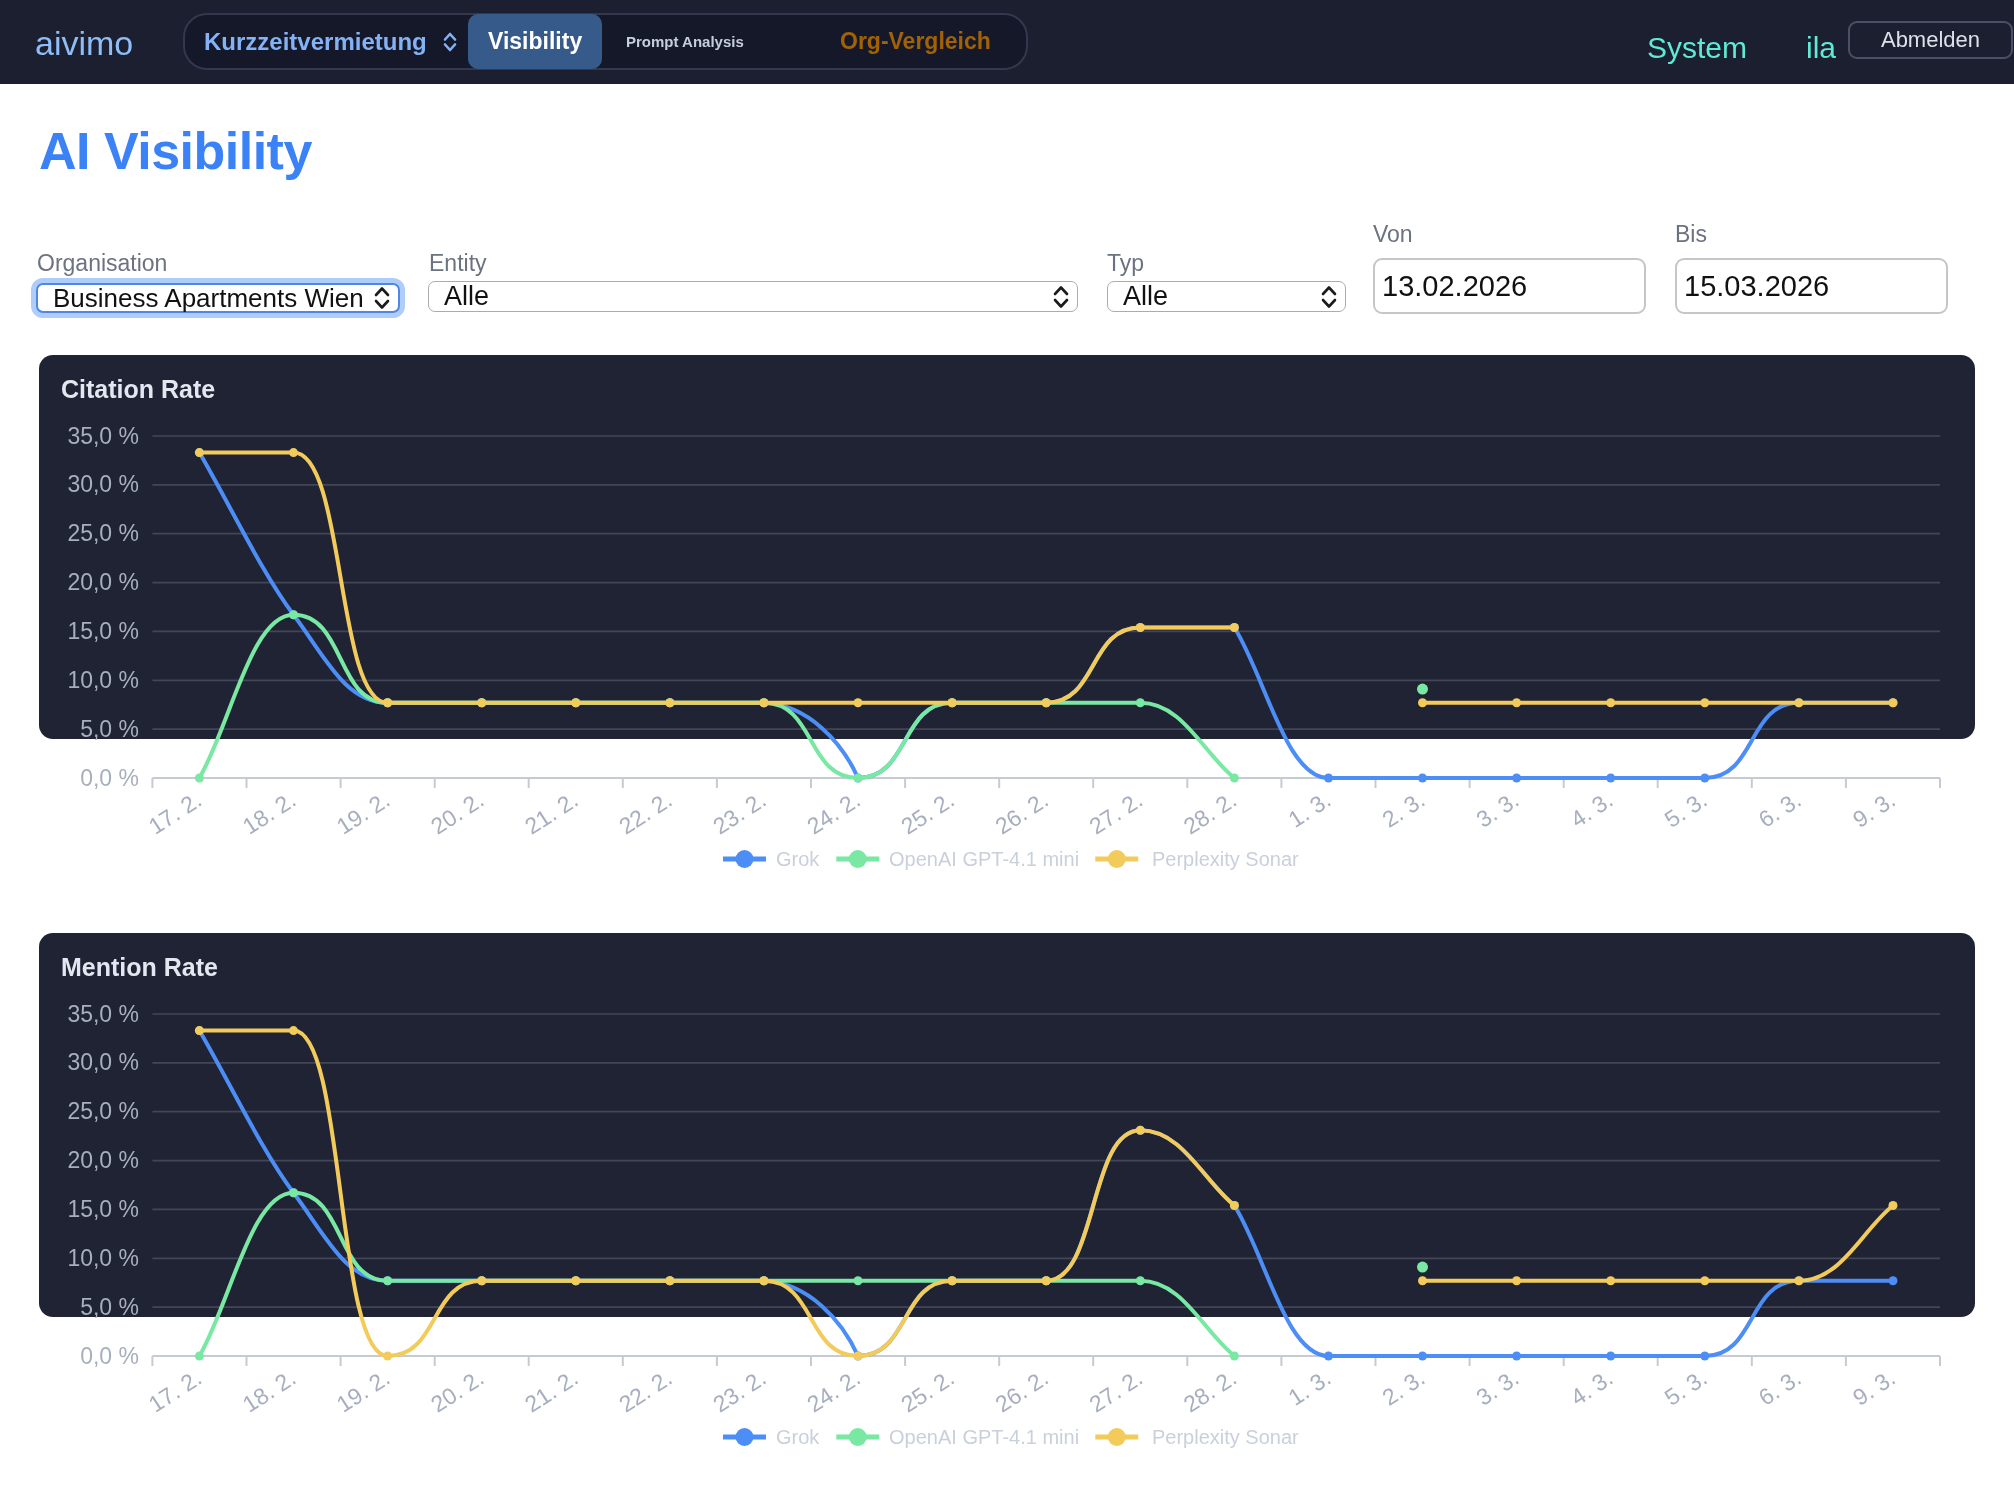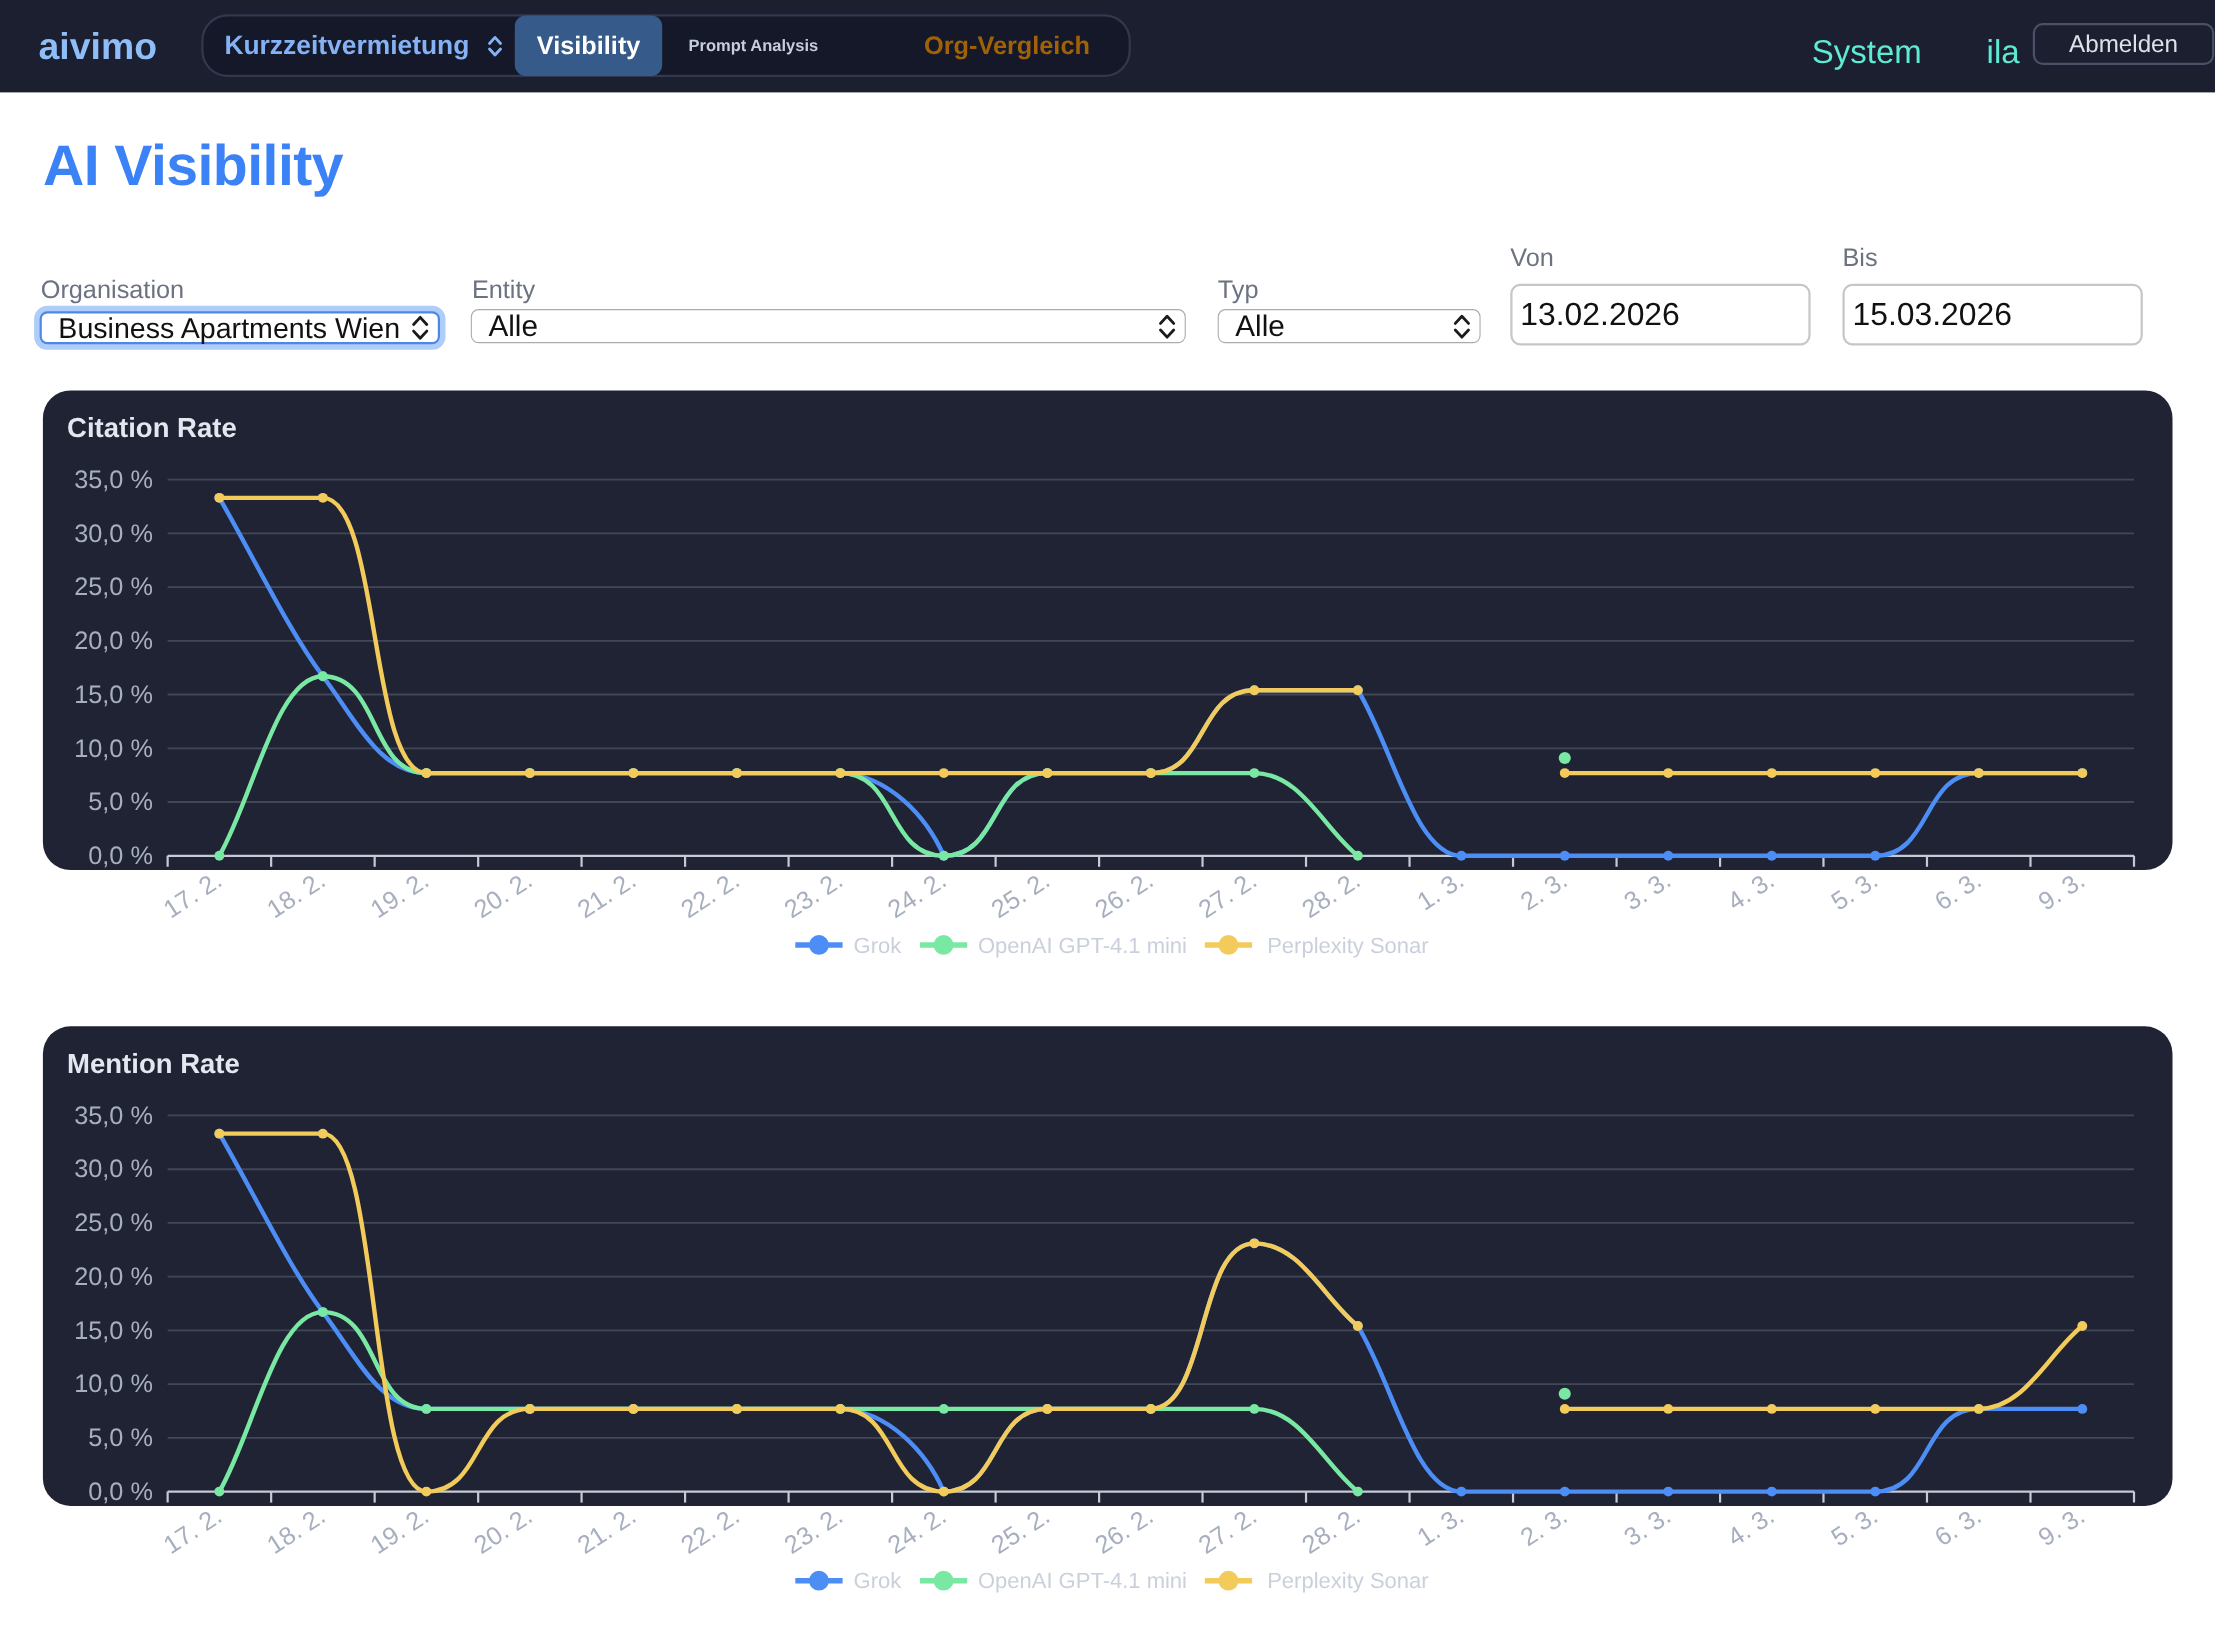--- a/index.html
+++ b/index.html
@@ -1,31 +1,31 @@
 <!DOCTYPE html>
 <html><head><meta charset="utf-8"><style>
 * { margin:0; padding:0; box-sizing:border-box; }
 html,body { width:2014px; height:1486px; background:#fff; font-family:"Liberation Sans", sans-serif; position:relative; overflow:hidden; }
 header { position:absolute; left:0; top:0; width:2014px; height:84px; background:#1b1f30; }
-.logo { position:absolute; left:35px; top:24px; font-size:34px; font-weight:bold; color:#8fbdf7; }
+.logo { position:absolute; left:35px; top:24px; font-size:34px; font-weight:normal; color:#8fbdf7; }
 .navgrp { position:absolute; left:183px; top:13px; width:845px; height:57px; background:#141829; border:2px solid #32384e; border-radius:24px; }
 .navgrp > div { position:absolute; white-space:nowrap; }
 .navsel { left:19px; top:0; height:53px; display:flex; align-items:center; gap:15px; color:#84b2f5; font-weight:bold; font-size:24px; }
 .pill { left:283px; top:-1px; height:55px; background:#365a89; border-radius:10px; color:#fff; font-weight:bold; font-size:23px; display:flex; align-items:center; padding:0 20px; }
 .ni1 { left:441px; top:0; height:53px; display:flex; align-items:center; color:#c7cedb; font-size:15px; font-weight:bold; }
 .ni2 { left:655px; top:0; height:53px; display:flex; align-items:center; color:#a16207; font-size:23px; font-weight:bold; }
 .sys { position:absolute; top:31px; color:#5eead4; font-size:30px; }
 .btn { position:absolute; left:1848px; top:21px; width:165px; height:38px; border:2px solid #4a5166; border-radius:9px; color:#dde1e9; font-size:22px; display:flex; align-items:center; justify-content:center; }
 h1 { position:absolute; left:39px; top:121px; font-size:52px; font-weight:bold; color:#3b82f6; letter-spacing:-0.5px; }
 .flabel { position:absolute; font-size:23px; color:#6b7280; white-space:nowrap; }
 .sel { position:absolute; height:31px; background:#fff; border:1.5px solid #acacac; border-radius:7px; display:flex; align-items:center; font-size:27px; color:#111; white-space:nowrap; }
 .sel .tx { padding-left:15px; flex:1; overflow:hidden; }
 .sel .ch { margin-right:6px; display:flex; flex:none; }
 .dinp { position:absolute; height:56px; background:#fff; border:2px solid #c6c6c6; border-radius:9px; display:flex; align-items:center; font-size:29px; color:#111; padding-left:7px; }
-.card { position:absolute; left:39px; width:1936px; height:436px; background:#202334; border-radius:25px; }
+.card { position:absolute; left:39px; width:1936px; height:384px; background:#202334; border-radius:14px; }
 .ctitle { position:absolute; left:22px; top:20px; font-size:25px; font-weight:bold; color:#e3e7f0; }
 </style></head>
 <body>
 <header>
   <div class="logo">aivimo</div>
   <div class="navgrp">
     <div class="navsel">Kurzzeitvermietung <svg width="16" height="24" viewBox="0 0 16 24">
           <path d="M3 9.5 L8 4 L13 9.5" fill="none" stroke="#84b2f5" stroke-width="2.6" stroke-linecap="round" stroke-linejoin="round"></path>
           <path d="M3 14.5 L8 20 L13 14.5" fill="none" stroke="#84b2f5" stroke-width="2.6" stroke-linecap="round" stroke-linejoin="round"></path>
         </svg></div>

